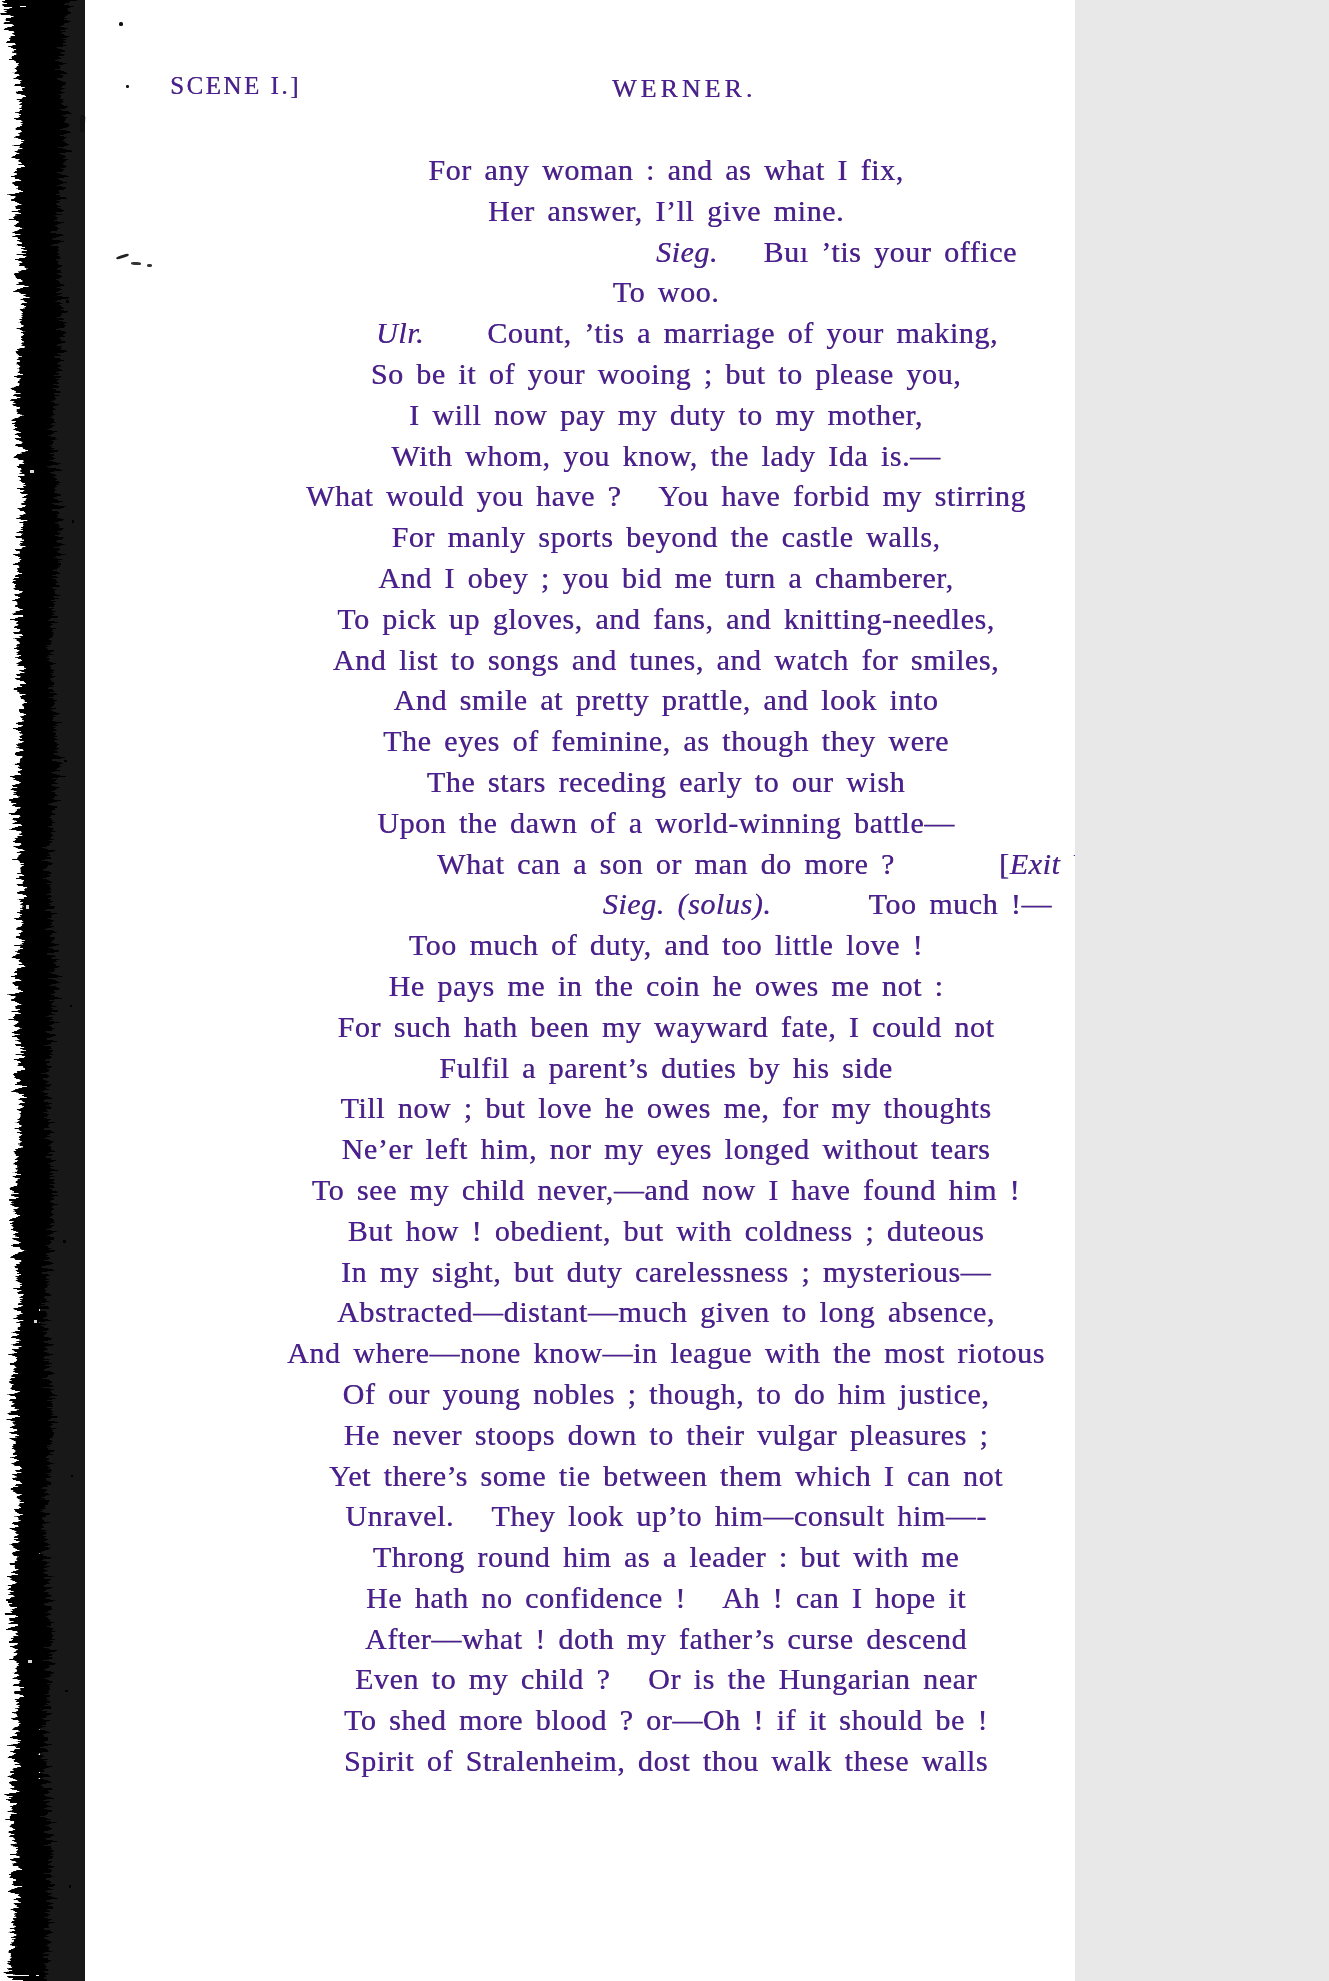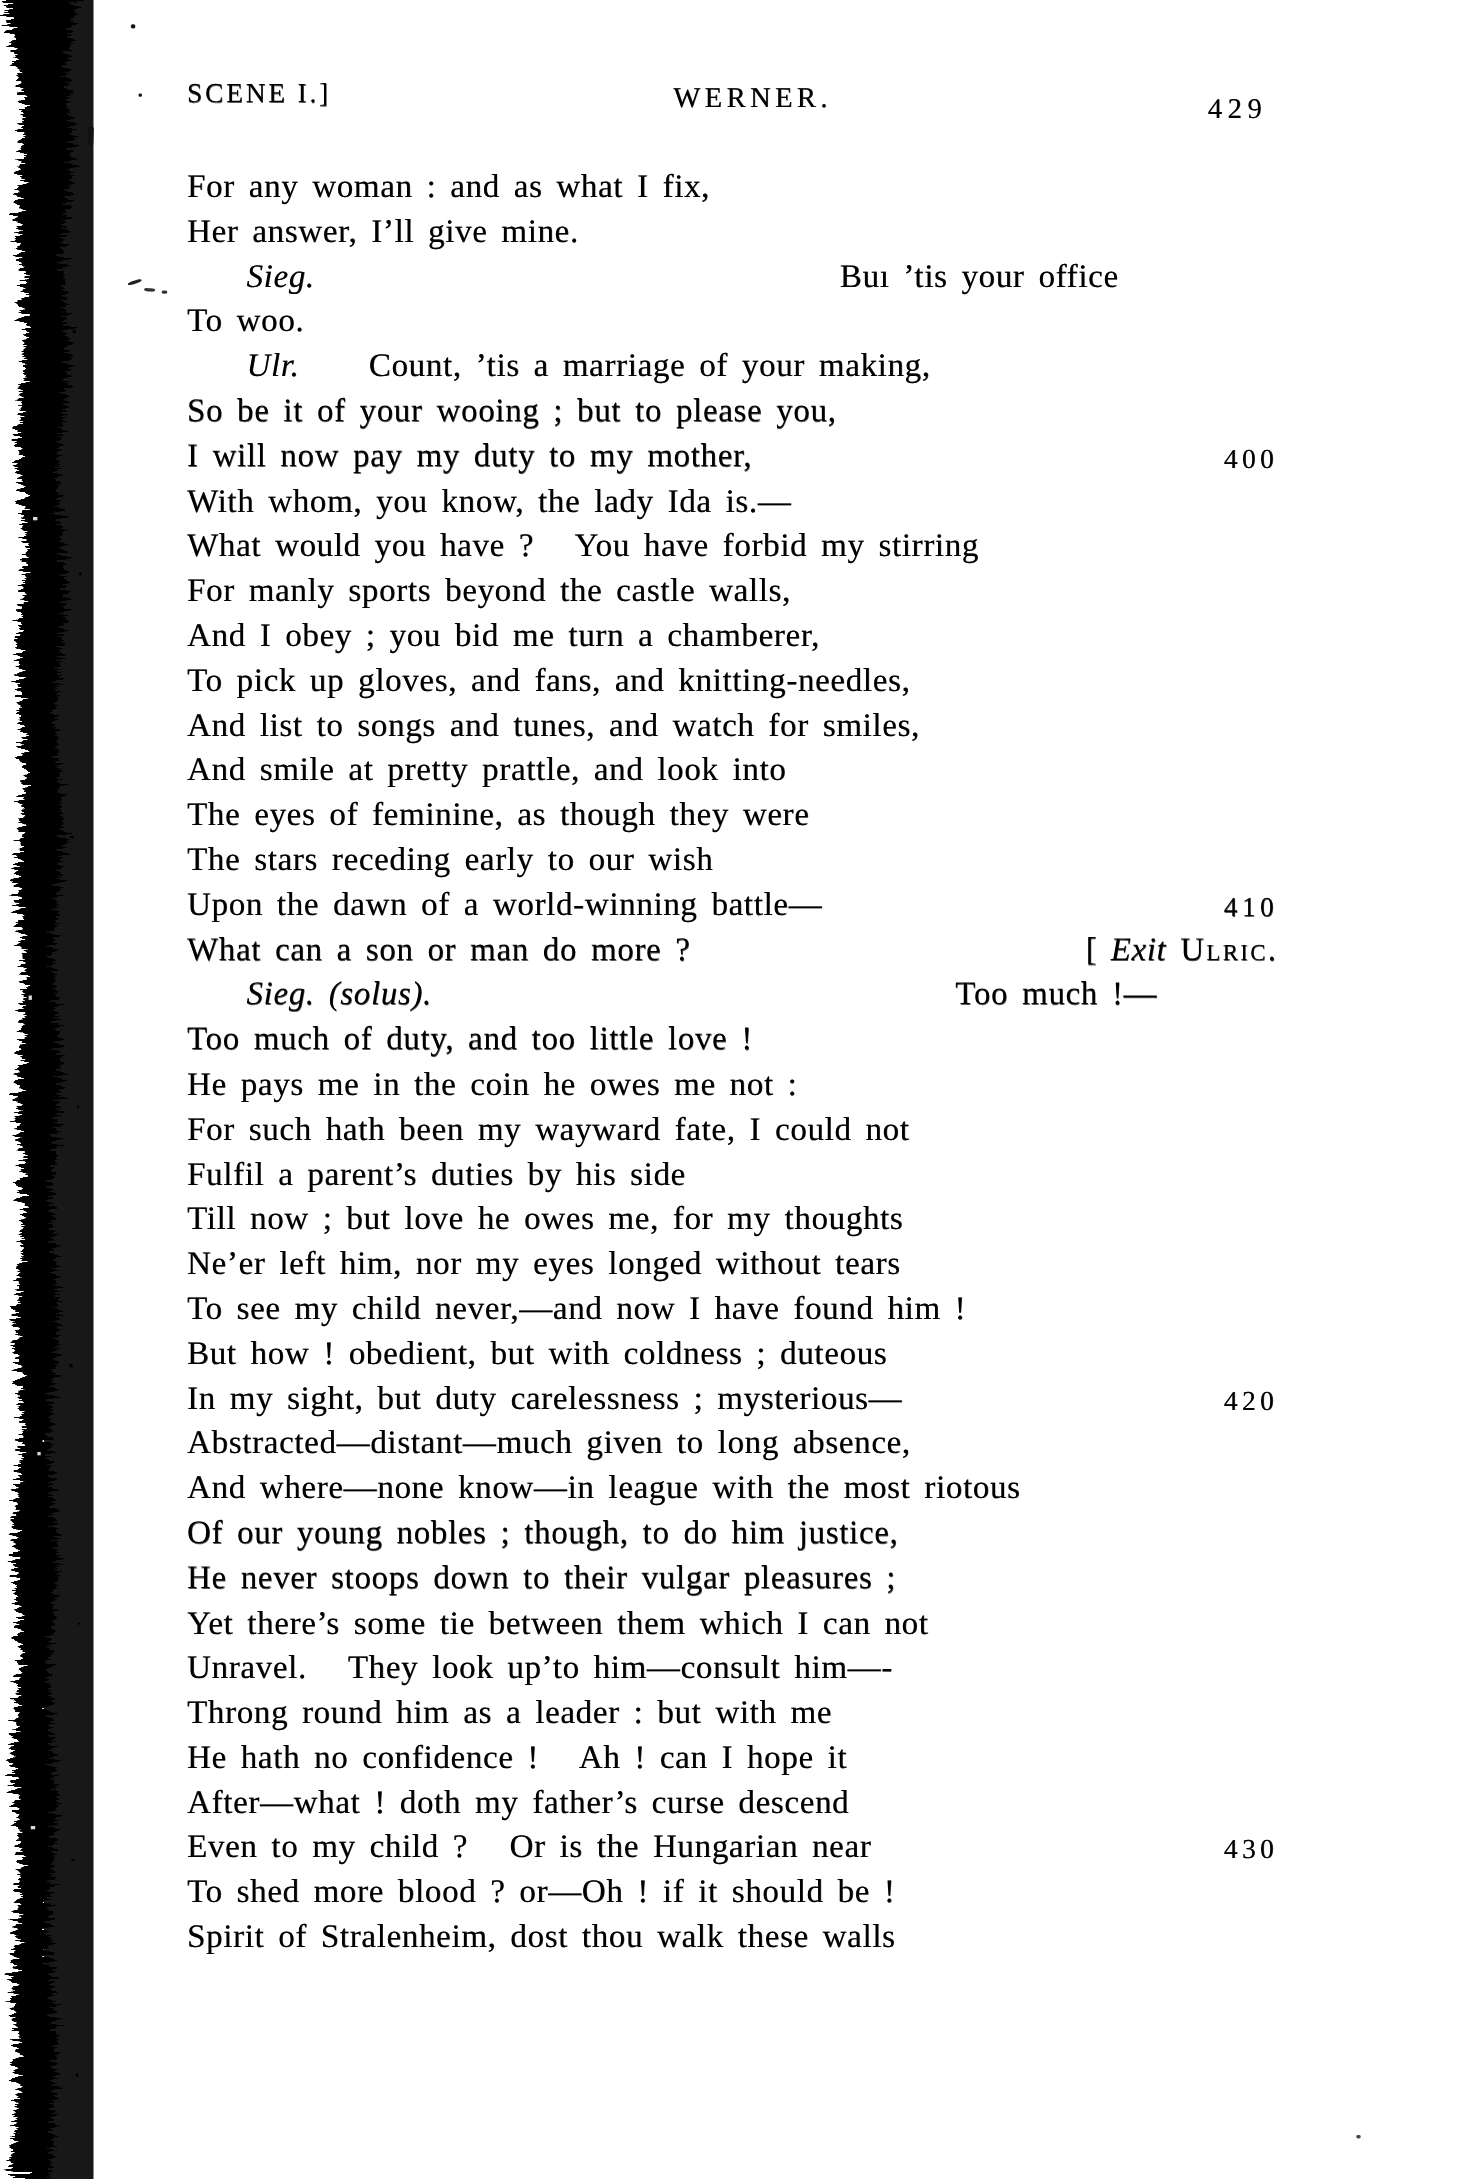--- a/index.html
+++ b/index.html
@@ -1,41 +1,42 @@
 <!DOCTYPE html>
 <html><head>
 <meta charset="utf-8">
 <style>
   html,body { margin:0; padding:0; background:#e8e8e8; }
   .page {
     position:relative;
-    width:1329px; height:1981px;
+    width:1075px; height:1981px;
     background:#ffffff;
     overflow:hidden;
     font-family:"Liberation Serif","DejaVu Serif",serif;
-    color:#000000;
+    color:#4c1d95;
     text-shadow:0.4px 0.2px 0 rgba(0,0,0,0.65);
+    text-align:center;
   }
   .gutter { position:absolute; left:0; top:0; }
 
   .hdr { position:absolute; white-space:pre; }
   .scene-label { left:170px; top:72px;  font-size:25px; letter-spacing:2.5px; }
   .running-title{ left:612px; top:74px;  font-size:26px; letter-spacing:4px; }
   .page-number { left:1098px; top:84px; font-size:26px; letter-spacing:5px; }
 
   #text-block { position:absolute; left:170px; top:150px; width:992px; }
   .line {
     position:relative;
     height:40.8px; line-height:40.8px;
     font-size:30px;
     white-space:pre;
     letter-spacing:0.6px; word-spacing:4.5px;
   }
   .line.indent { padding-left:42px; }
-  .seg-italic { font-style:italic;margin-left:12px; }
+  .seg-italic { font-style:italic; }
   .seg-sc { font-variant:small-caps; letter-spacing:2px; }
   .right-part { position:absolute; top:0; white-space:pre; }
   .line-num {
     position:absolute; right:0; top:3px;
     font-size:25px; letter-spacing:4px;
     line-height:inherit;
   }
 
   .speck { position:absolute; background:#111; border-radius:40%; }
   .sp-tick   { left:80px;  top:115px;  width:5px;  height:17px; border-radius:2px; transform:rotate(2deg); }

